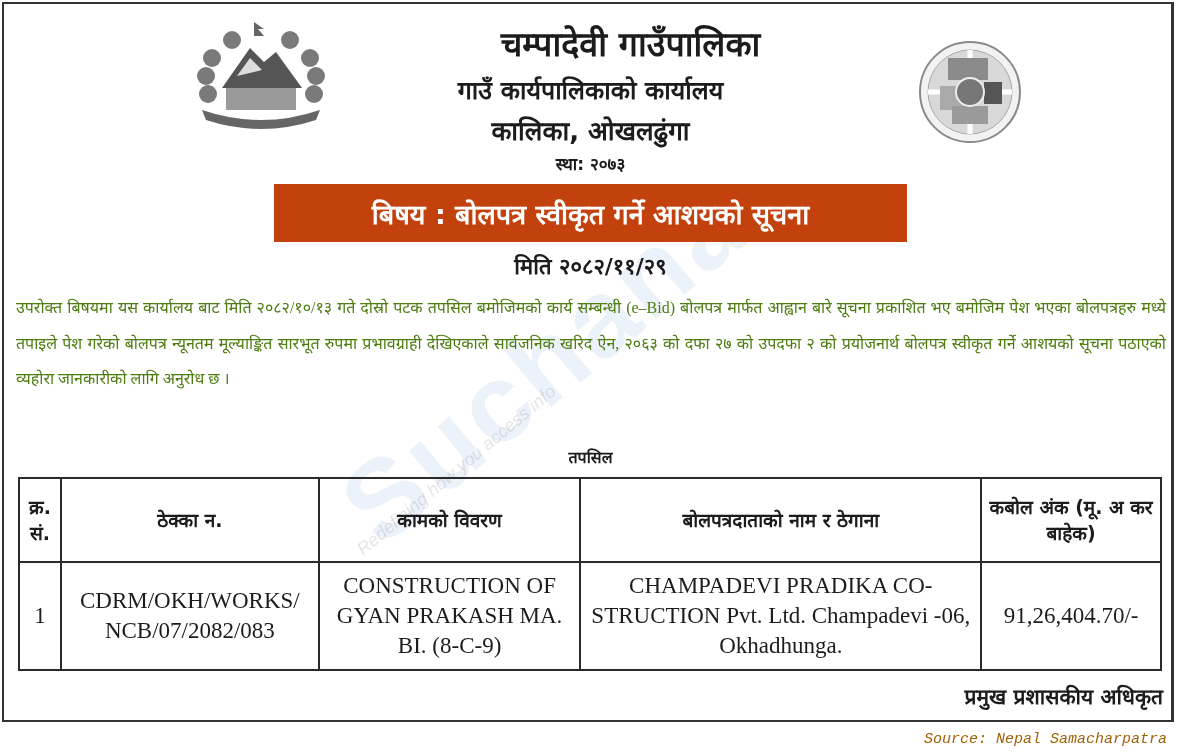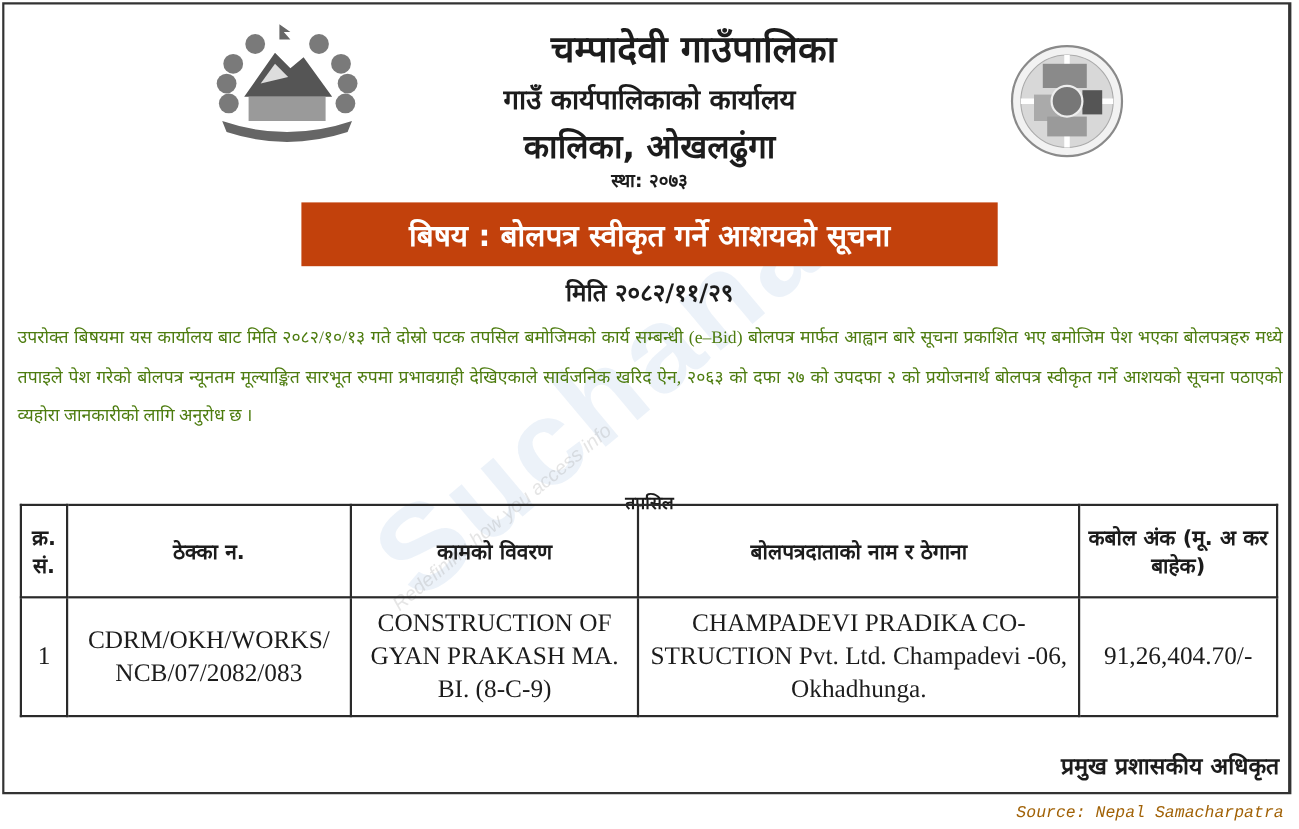--- a/index.html
+++ b/index.html
@@ -10,30 +10,30 @@
   .watermark { position:absolute; left:300px; top:300px; font-family:"Liberation Sans", sans-serif;
                font-size:110px; font-weight:bold; color:rgba(120,160,210,0.14);
                transform:rotate(-40deg); pointer-events:none; letter-spacing:4px; }
   .wm-sub { position:absolute; left:330px; top:460px; font-size:18px; color:rgba(150,150,150,0.25);
             transform:rotate(-40deg); font-style:italic; font-family:"Liberation Sans", sans-serif; }
   .logo-left { position:absolute; left:192px; top:18px; width:138px; height:118px; }
   .logo-right { position:absolute; left:918px; top:30px; width:104px; height:130px; }
   .hdr { position:absolute; left:0; width:1181px; text-align:center; font-weight:bold; }
   .h1 { top:20px; font-size:34px;padding-left:40px; }
   .h2 { top:72px; font-size:25px; }
-  .h3 { top:112px; font-size:30px; }
+  .h3 { top:112px; font-size:26px; }
   .h4 { top:152px; font-size:17px; }
   .subject-bar { position:absolute; left:274px; top:184px; width:633px; height:58px; background:#c2410c;
                  color:#fff; font-size:27px; font-weight:bold; display:flex; align-items:center;
                  justify-content:center; }
   .date { position:absolute; left:0; width:1181px; top:250px; text-align:center; font-size:22px; font-weight:bold; }
   .body-text { position:absolute; left:16px; top:290px; width:1150px; font-family:Liberation Serif, serif;
                font-size:16px; line-height:35.5px; text-align:justify; color:#4d7c0f; }
   .tapasil { position:absolute; left:0; width:1181px; top:446px; text-align:center; font-size:16px; font-weight:bold; }
-  table.bids { position:absolute; left:18px; top:458px; width:1144px; border-collapse:collapse; }
+  table.bids { position:absolute; left:18px; top:477px; width:1144px; border-collapse:collapse; }
   table.bids th, table.bids td { border:2px solid #2a2a2a; text-align:center; vertical-align:middle; }
   table.bids th { font-size:19px; font-weight:bold; height:82px; padding:0 4px; }
   table.bids td { font-family:"Liberation Serif", serif; font-size:23px; height:106px; line-height:30px; padding:0 4px; }
   .signer { position:absolute; right:18px; top:682px; font-size:21px; font-weight:bold; }
   .source { position:absolute; right:14px; top:731px; font-family:Liberation Mono, monospace; font-style:italic;
             font-size:15px; color:#a16207; }
 </style>
 </head>
 <body>
 

